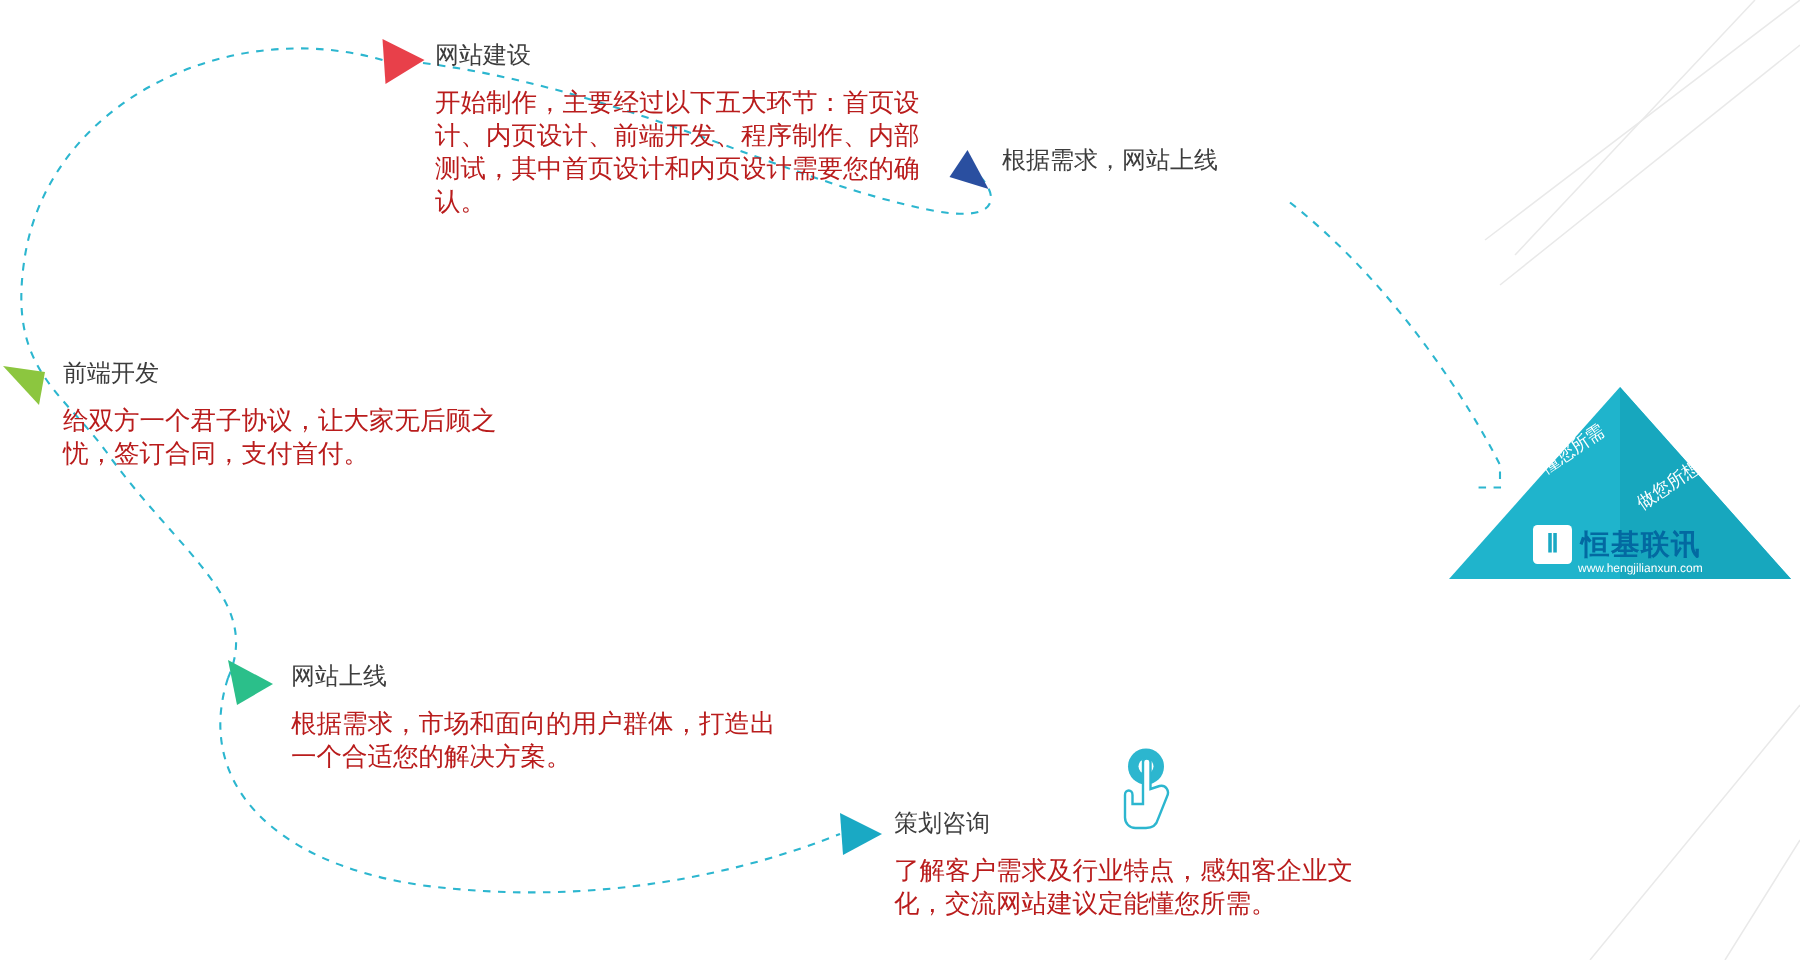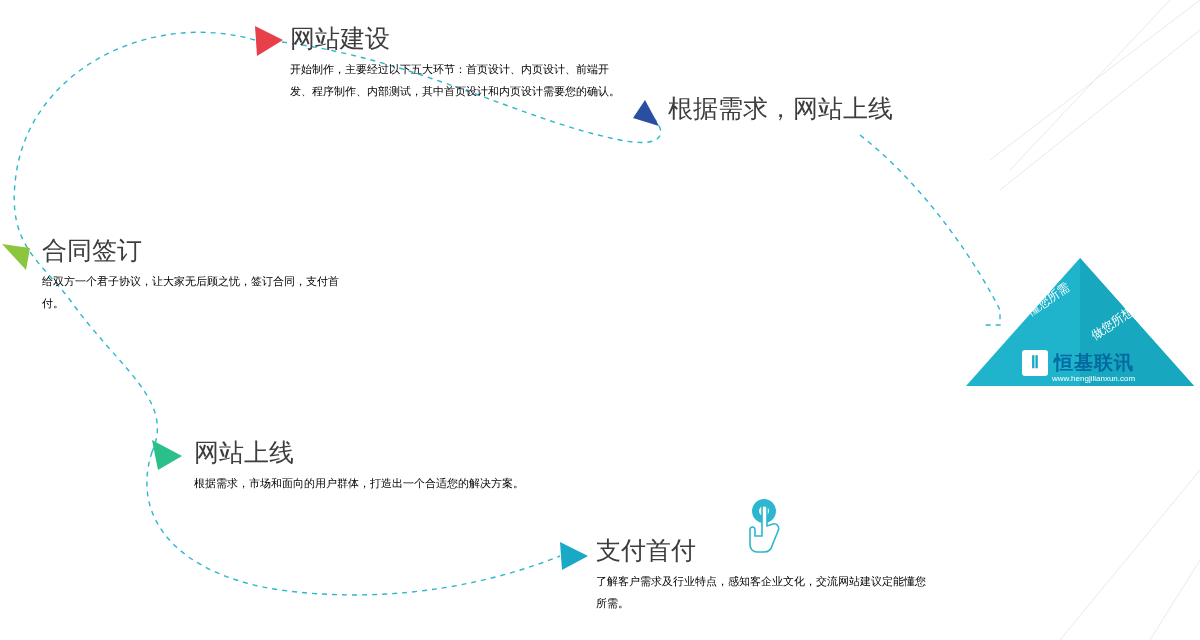--- a/index.html
+++ b/index.html
@@ -21,29 +21,29 @@
     position: absolute;
     left: 0;
     top: 0;
     width: 1200px;
     height: 640px;
   }
   .step {
     position: absolute;
   }
   .step-title {
-    font-size: 25px;
+    font-size: 16px;
     color: #3d3d3d;
     line-height: 24px;
     white-space: nowrap;
     font-family: "Liberation Sans", sans-serif;
   }
   .step-desc {
-    font-size: 11px;
-    color: #000000;
+    font-size: 17px;
+    color: #b91c1c;
     line-height: 22px;
     margin-top: 8px;
     font-family: "Liberation Sans", sans-serif;
   }
   
   #step-website  { left: 290px; top: 26px;  width: 330px; }
   #step-accept   { left: 668px; top: 96px;  width: 300px; }
   #step-contract { left: 42px;  top: 238px; width: 300px; }
   #step-plan     { left: 194px; top: 440px; width: 330px; }
   #step-demand   { left: 596px; top: 538px; width: 330px; }
@@ -153,31 +153,31 @@
   <div class="step" id="step-website">
     <div class="step-title">网站建设</div>
     <div class="step-desc">开始制作，主要经过以下五大环节：首页设计、内页设计、前端开发、程序制作、内部测试，其中首页设计和内页设计需要您的确认。</div>
   </div>
 
   <div class="step" id="step-accept">
     <div class="step-title">根据需求，网站上线</div>
   </div>
 
   <div class="step" id="step-contract">
-    <div class="step-title">合同签订</div>
+    <div class="step-title">前端开发</div>
     <div class="step-desc">给双方一个君子协议，让大家无后顾之忧，签订合同，支付首付。</div>
   </div>
 
   <div class="step" id="step-plan">
     <div class="step-title">网站上线</div>
     <div class="step-desc">根据需求，市场和面向的用户群体，打造出一个合适您的解决方案。</div>
   </div>
 
   <div class="step" id="step-demand">
-    <div class="step-title">支付首付</div>
+    <div class="step-title">策划咨询</div>
     <div class="step-desc">了解客户需求及行业特点，感知客企业文化，交流网站建议定能懂您所需。</div>
   </div>
 
   <svg id="cursor-icon" viewBox="0 0 44 58">
     <circle cx="22" cy="13" r="12" fill="#2cb6cf"></circle>
     <circle cx="22" cy="13" r="5" fill="#ffffff"></circle>
     <path d="M20,10 C20,7 25,7 25,10 L25,28 L31,26 C35,25 38,29 36,33
              L30,48 C29,52 26,54 22,54 L15,54 C11,54 8,51 8,47
              L8,32 C8,28 13,28 13,32 L13,38 L20,38 Z" fill="#ffffff" stroke="#2cb6cf" stroke-width="1.6"></path>
   </svg>

